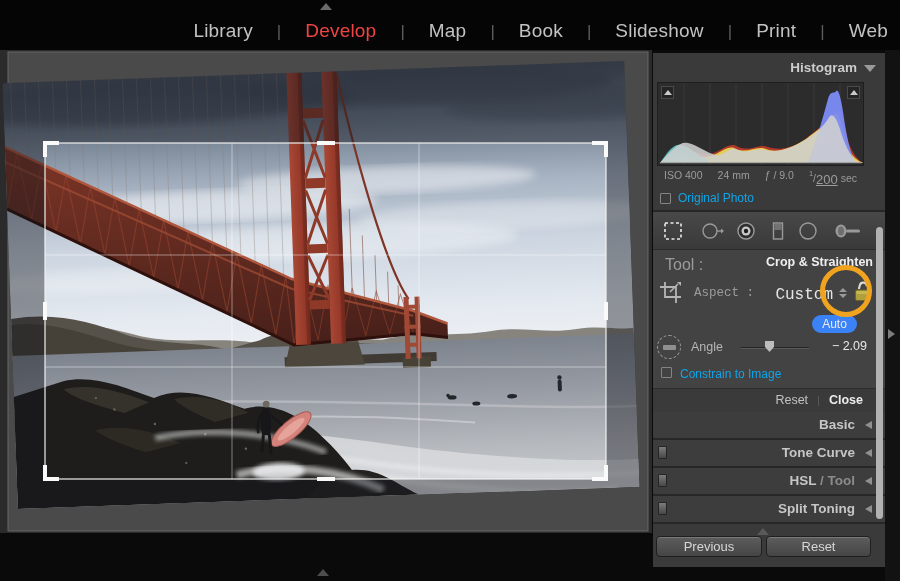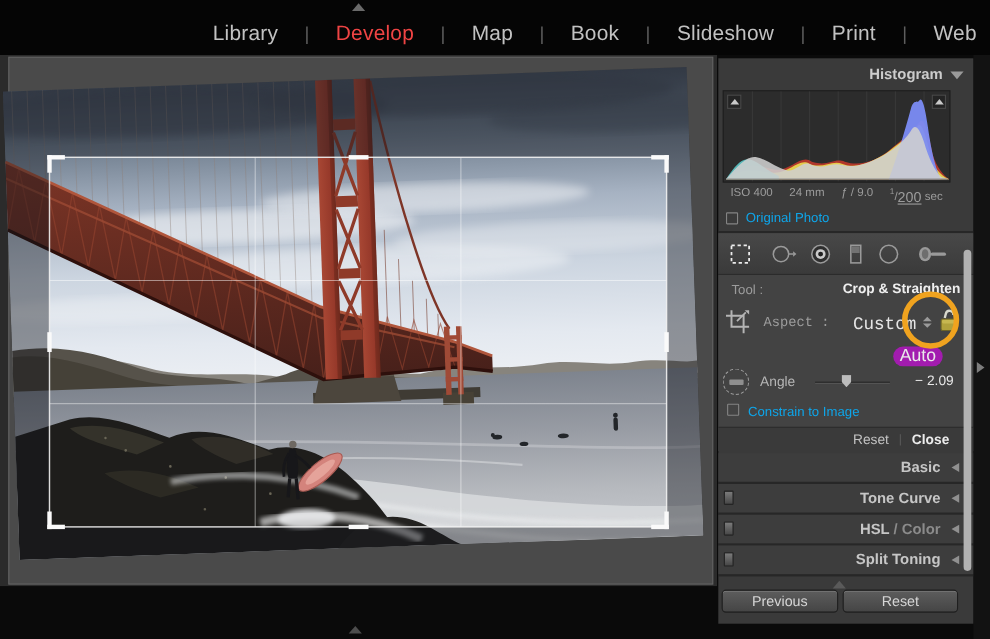--- a/index.html
+++ b/index.html
@@ -52,35 +52,35 @@
   #orig-photo-row { position:absolute; left:7px; top:138px; display:flex; align-items:center; gap:7px; }
   .checkbox { width:11px; height:11px; border:1px solid #848484; border-radius:1px; background:transparent; cursor:pointer; }
   .chk-label { font-size:12px; color:#0ea5e9; }
   .hsep { position:absolute; left:0; width:232px; height:2px; background:#272727; }
   
   #toolstrip { position:absolute; left:0; top:159px; width:232px; height:38px;
     background:linear-gradient(#484848,#3a3a3a); border-bottom:1px solid #2b2b2b; }
   .tool-icon { position:absolute; top:6px; width:26px; height:26px; display:flex; align-items:center; justify-content:center; cursor:pointer; }
   
   #crop-options { position:absolute; left:0; top:197px; width:232px; height:160px; background:#434343; }
-  .opt-label { font-size:12px; color:#9c9c9c; }
+  .opt-label { font-size:16px; color:#9c9c9c; }
   .opt-strong { font-size:12.5px; font-weight:700; color:#efefef; }
   #tool-row { position:absolute; left:0; top:4px; width:232px; height:18px; }
   #tool-row .opt-label { position:absolute; left:12px; top:2px; }
   #tool-row .opt-strong { position:absolute; right:12px; top:1px; }
   #aspect-row { position:absolute; left:0; top:26px; width:244px; height:36px;font-family:Liberation Mono, monospace; }
   #aspect-icon { position:absolute; left:5px; top:4px; }
   #aspect-label { position:absolute; left:41px; top:10px; font-size:12.5px; color:#9c9c9c; }
   #aspect-value { position:absolute; right:64px; top:10px; font-size:16px; color:#e5e5e5; }
   #aspect-chev { position:absolute; right:50px; top:12px; }
   #lock-wrap { position:absolute; right:23px; top:2px; width:22px; height:26px; cursor:pointer; }
   #annotation-ring { position:absolute; left:167px; top:212px; width:52px; height:52px;
     border:5px solid #f0a31f; border-radius:50%; z-index:6; pointer-events:none; }
-  #auto-btn { position:absolute; left:159px; top:65px; width:45px; height:18px; background:#a21caf;
-    border-radius:9px; color:#eaeaea; font-size:16px; display:flex; align-items:center; justify-content:center; cursor:pointer; }
+  #auto-btn { position:absolute; left:159px; top:65px; width:45px; height:18px; background:#3b82f6;
+    border-radius:9px; color:#eaeaea; font-size:12px; display:flex; align-items:center; justify-content:center; cursor:pointer; }
   #angle-row { position:absolute; left:0; top:84px; width:232px; height:28px; }
   #angle-icon { position:absolute; left:4px; top:1px; width:24px; height:24px; border:1px dashed #9a9a9a; border-radius:50%;
     display:flex; align-items:center; justify-content:center; }
   #angle-icon i { display:block; width:13px; height:5px; background:#8f8f8f; border-radius:1px; }
   #angle-label { position:absolute; left:38px; top:6px; font-size:12.5px; color:#b5b5b5; }
   #angle-track { position:absolute; left:88px; top:13px; width:68px; height:2px; background:#242424; border-bottom:1px solid #5a5a5a; cursor:pointer; }
   #angle-thumb { position:absolute; left:112px; top:7px; width:9px; height:11px; background:#bcbcbc; cursor:pointer;
     clip-path:polygon(0 0,100% 0,100% 55%,50% 100%,0 55%); }
   #angle-value { position:absolute; right:18px; top:5px; font-size:12.5px; color:#e8e8e8; }
   #constrain-row { position:absolute; left:0; top:115px; width:232px; height:18px; }
@@ -434,21 +434,21 @@
     </div>
     <div class="hsep" style="top:385px"></div>
     <div class="section" style="top:387px">
       <i class="toggle"></i>
       <span class="s-label">Tone Curve</span>
       <i class="tri-left"></i>
     </div>
     <div class="hsep" style="top:413px"></div>
     <div class="section" style="top:415px">
       <i class="toggle"></i>
-      <span class="s-label"><span>HSL</span><span class="muted"> / Color</span></span>
+      <span class="s-label"><span>HSL</span><span class="muted"> / Tool</span></span>
       <i class="tri-left"></i>
     </div>
     <div class="hsep" style="top:441px"></div>
     <div class="section" style="top:443px">
       <i class="toggle"></i>
       <span class="s-label">Split Toning</span>
       <i class="tri-left"></i>
     </div>
     <div class="hsep" style="top:469px"></div>
     <div class="tri-up" id="scroll-hint"></div>

